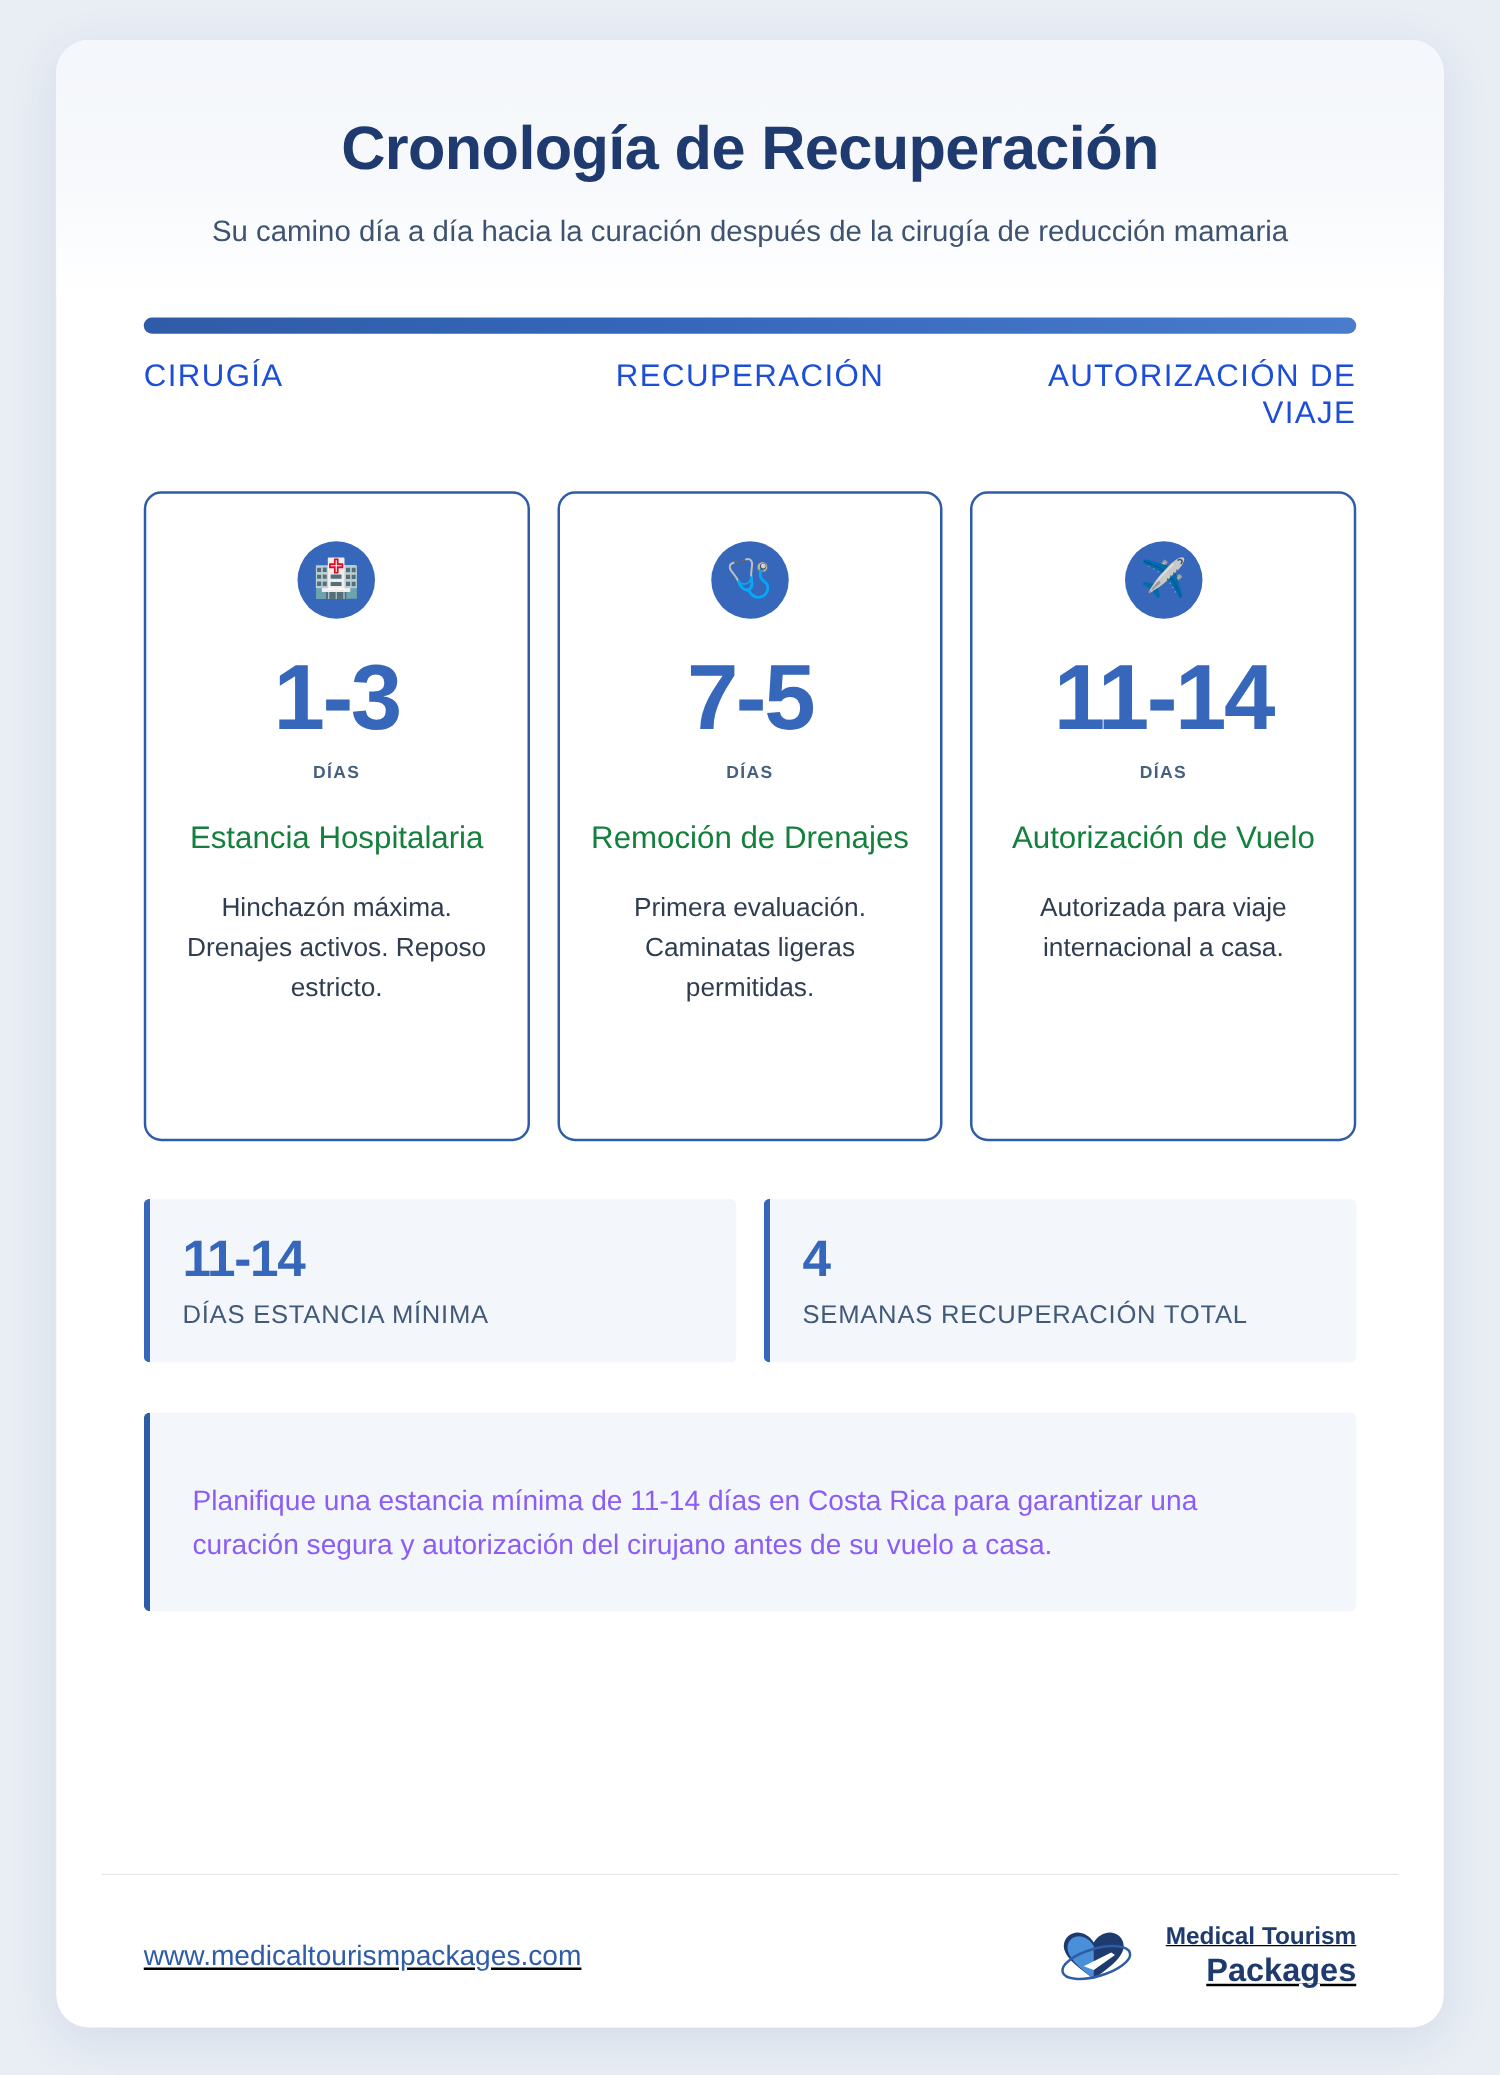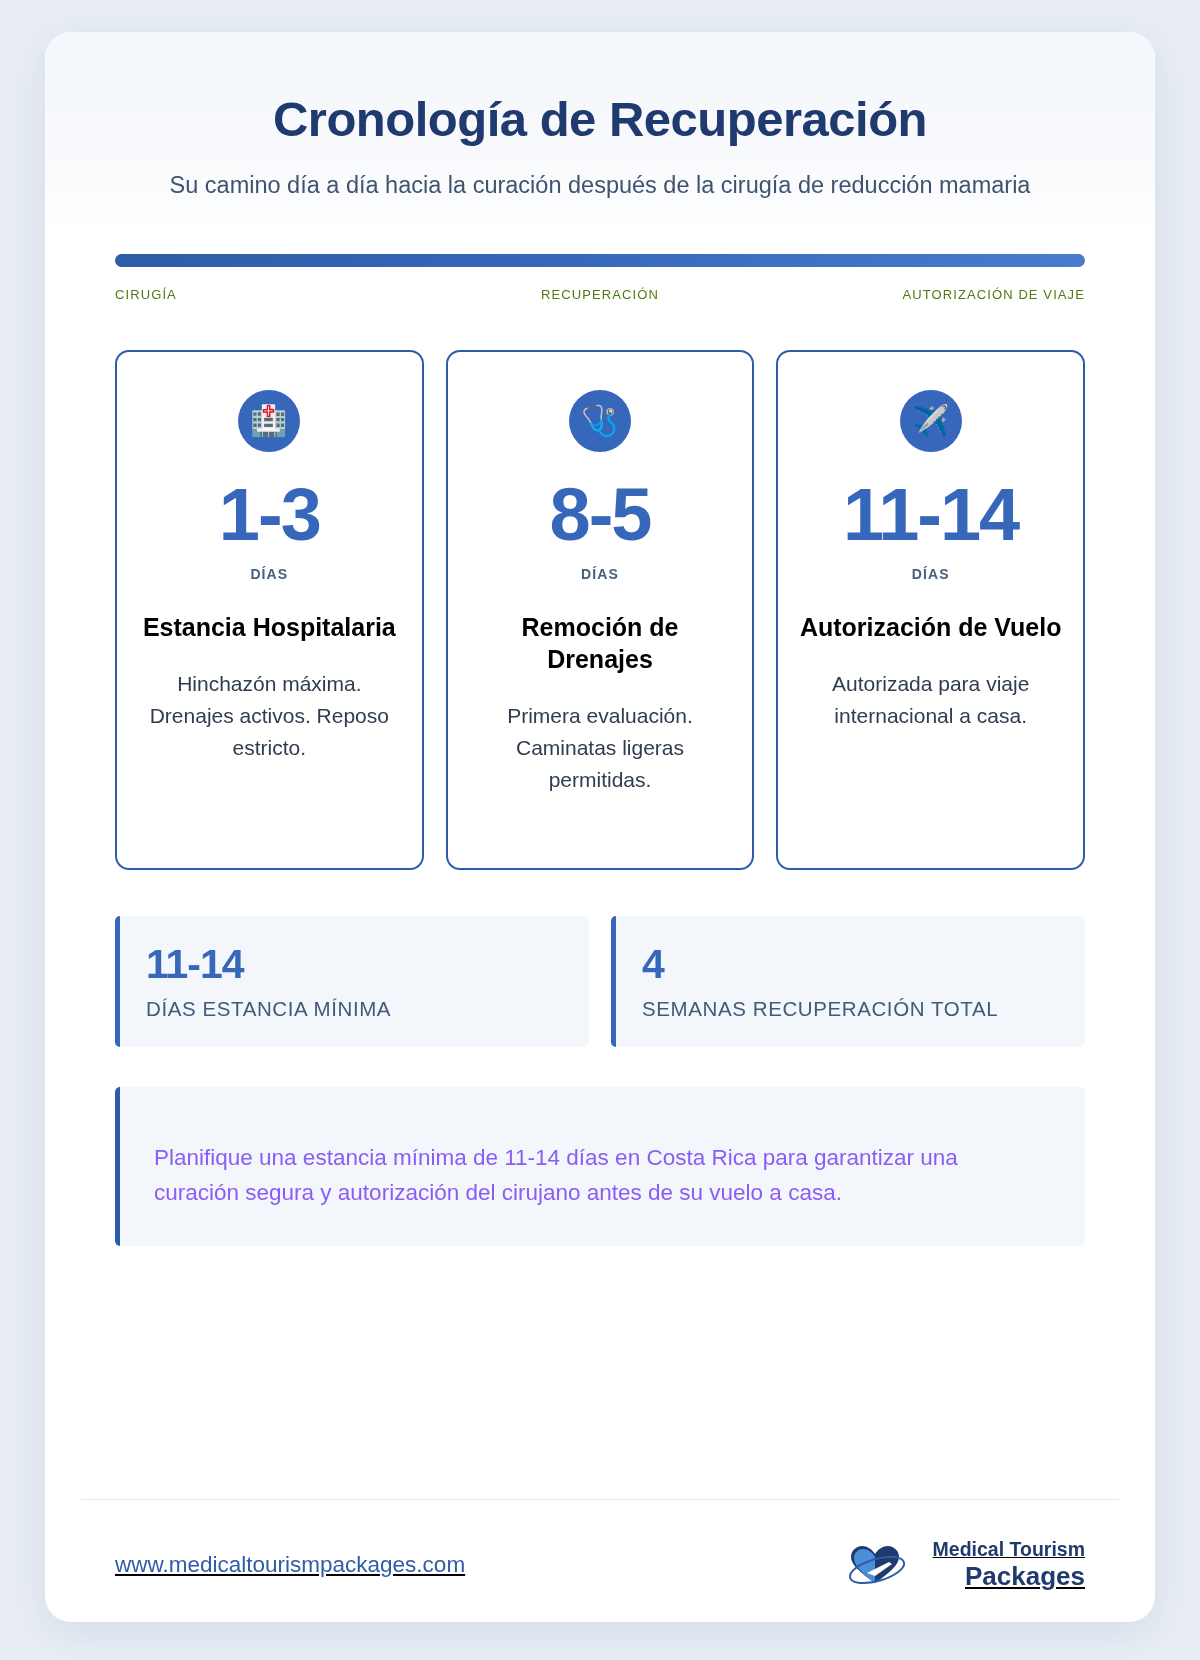--- a/index.html
+++ b/index.html
@@ -50,23 +50,23 @@
     height: 13px;
     border-radius: 7px;
     background: linear-gradient(90deg,#2f5ca8 0%, #3667bb 45%, #4a7ccd 100%);
   }
   .timeline-labels {
     display: flex;
     justify-content: space-between;
     margin-top: 20px;
   }
   .tl-label {
-    font-size: 13px;
+    font-size: 25px;
     letter-spacing: 1.1px;
-    color: #4d7c0f;
+    color: #1d4ed8;
     text-transform: uppercase;
     flex: 1;
   }
   .tl-label.mid { text-align: center; }
   .tl-label.end { text-align: right; }
   
   .cards {
     display: flex;
     gap: 22px;
     padding: 48px 70px 0 70px;
@@ -100,22 +100,22 @@
   .unit {
     margin-top: 14px;
     font-size: 14px;
     font-weight: bold;
     letter-spacing: 1.1px;
     color: #46607f;
   }
   .card-title {
     margin-top: 30px;
     font-size: 25px;
-    font-weight: bold;
-    color: #000000;
+    font-weight: normal;
+    color: #15803d;
     line-height: 1.27;
   }
   .card-desc {
     margin-top: 24px;
     font-size: 21px;
     color: #2f3d4f;
     line-height: 1.52;
   }
   
   .stats {
@@ -210,21 +210,21 @@
       <div class="tcard">
         <div class="icon-circle">🏥</div>
         <div class="big-num">1-3</div>
         <div class="unit">DÍAS</div>
         <div class="card-title">Estancia Hospitalaria</div>
         <div class="card-desc">Hinchazón máxima. Drenajes activos. Reposo estricto.</div>
       </div>
 
       <div class="tcard">
         <div class="icon-circle">🩺</div>
-        <div class="big-num">8-5</div>
+        <div class="big-num">7-5</div>
         <div class="unit">DÍAS</div>
         <div class="card-title">Remoción de Drenajes</div>
         <div class="card-desc">Primera evaluación. Caminatas ligeras permitidas.</div>
       </div>
 
       <div class="tcard">
         <div class="icon-circle">✈️</div>
         <div class="big-num">11-14</div>
         <div class="unit">DÍAS</div>
         <div class="card-title">Autorización de Vuelo</div>

